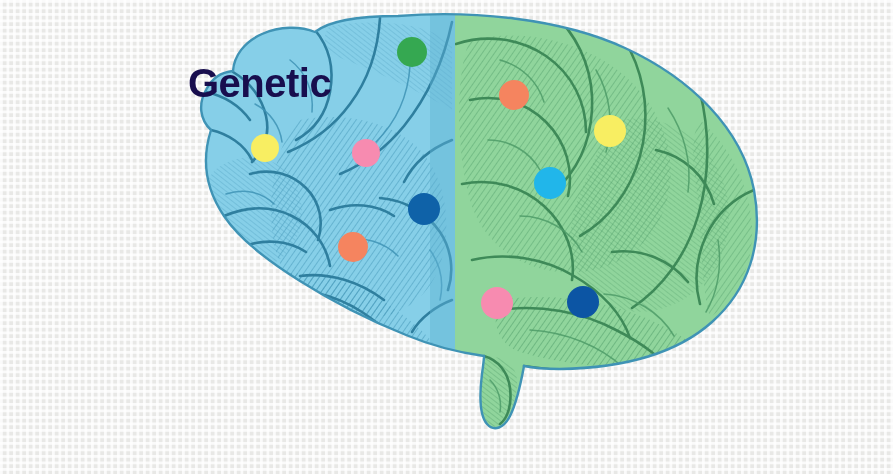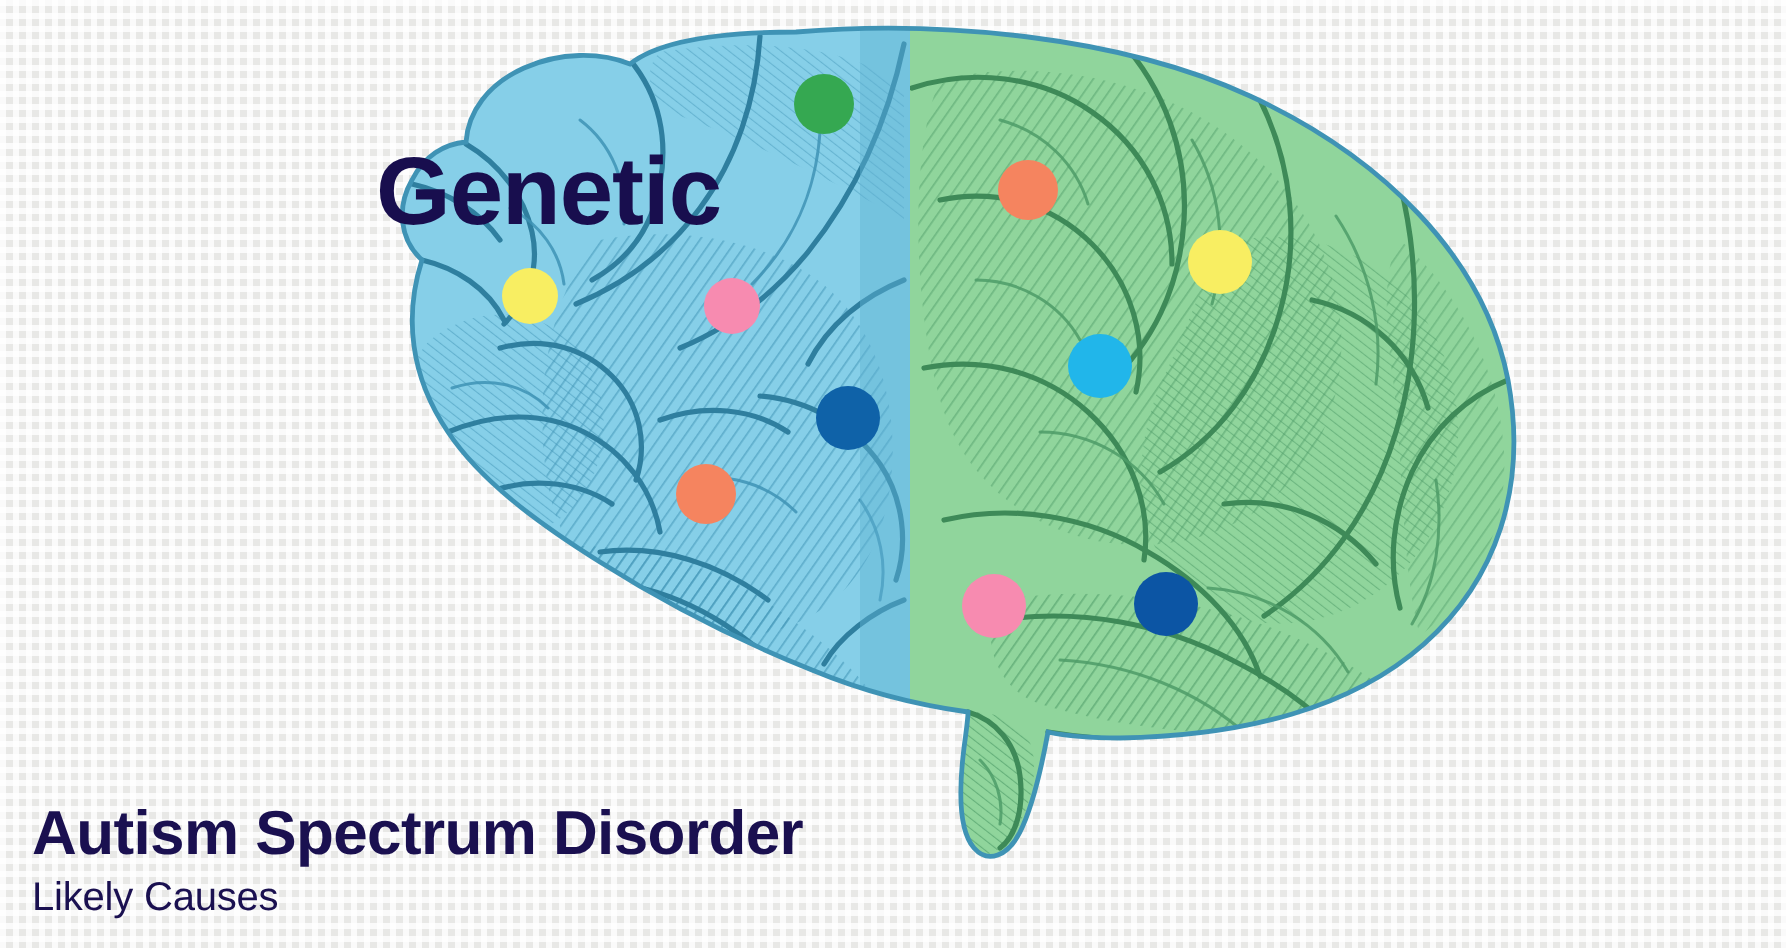--- a/index.html
+++ b/index.html
@@ -33,22 +33,22 @@
   .label {
     position: absolute;
     color: #180e4e;
     font-weight: bold;
     letter-spacing: -0.5px;
     white-space: nowrap;
     line-height: 1;
   }
   #label-genetic {
     left: 188px;
-    top: 73px;
-    font-size: 48px;
+    top: 63px;
+    font-size: 40px;
   }
   #label-environmental {
     left: 489px;
     top: 217px;
     font-size: 40px;
   }
   #caption {
     position: absolute;
     left: 16px;
     bottom: 12px;
@@ -246,18 +246,14 @@
       <div class="dot" style="left: 338px; top: 232px; width: 30px; height: 30px; background: rgb(245, 132, 95);"></div>
       <div class="dot" style="left: 499px; top: 80px; width: 30px; height: 30px; background: rgb(245, 132, 95);"></div>
       <div class="dot" style="left: 594px; top: 115px; width: 32px; height: 32px; background: rgb(248, 238, 98);"></div>
       <div class="dot" style="left: 534px; top: 167px; width: 32px; height: 32px; background: rgb(33, 182, 234);"></div>
       <div class="dot" style="left: 481px; top: 287px; width: 32px; height: 32px; background: rgb(247, 139, 176);"></div>
       <div class="dot" style="left: 567px; top: 286px; width: 32px; height: 32px; background: rgb(12, 85, 164);"></div>
     </div>
 
   <div class="label" id="label-genetic">Genetic</div>
 
-  <div id="caption">
-    <div id="caption-title">Autism Spectrum Disorder</div>
-    <div id="caption-subtitle">Likely Causes</div>
-  </div>
 
 </div>
 
 </body></html>

